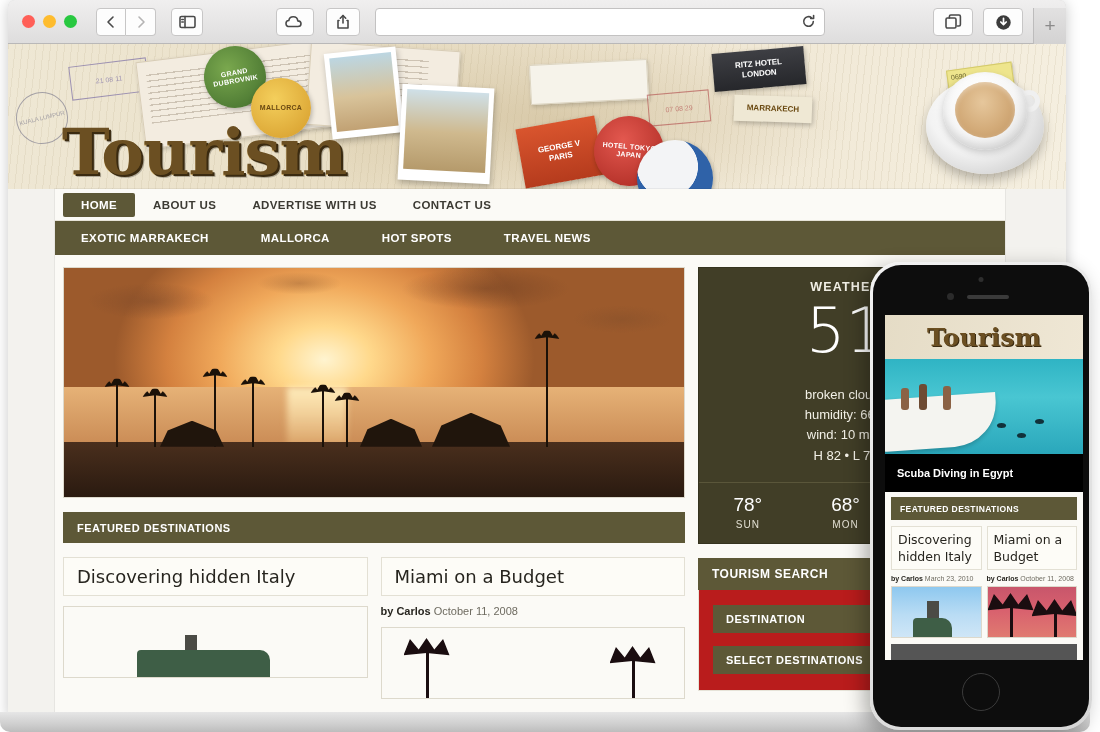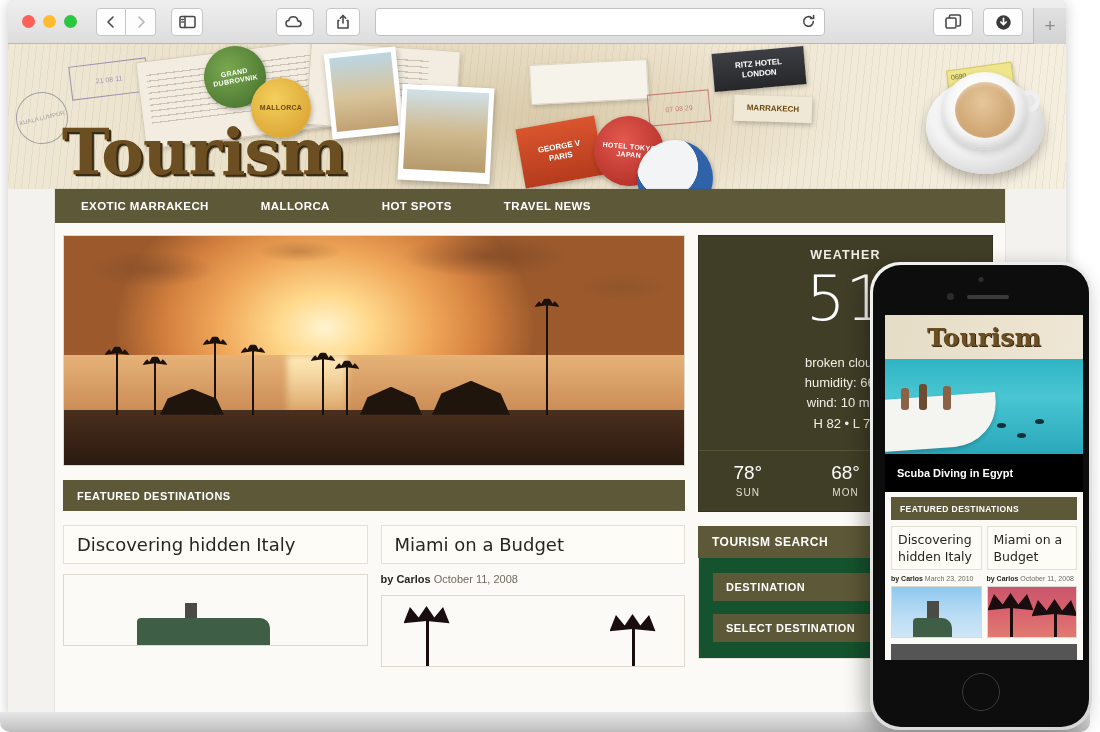--- a/index.html
+++ b/index.html
@@ -304,21 +304,21 @@
   }
   .fc { flex:1; text-align:center; }
   .fc .d { font-size:19px; font-weight:300; }
   .fc .n { font-size:10px; letter-spacing:1px; color:#e2dfd2; margin-top:3px; }
 
   .search-bar {
     margin-top:14px; height:32px; background:#5d5837; color:#fff;
     display:flex; align-items:center; padding-left:14px;
     font-size:12px; font-weight:bold; letter-spacing:.5px;
   }
-  .search-body { background:#14532d; padding:15px 14px 16px; border:1px solid #e6e3d8; border-top:none; }
+  .search-body { background:#b91c1c; padding:15px 14px 16px; border:1px solid #e6e3d8; border-top:none; }
   .field {
     height:28px; background:#5d5837; color:#fff; display:flex; align-items:center;
     padding-left:13px; font-size:11px; font-weight:bold; letter-spacing:.5px;
     margin-bottom:13px;
   }
 
   
   .phone {
     position:absolute; left:870px; top:262px; width:222px; height:468px;
     background:linear-gradient(145deg,#f2f2f2,#d6d6d6);
@@ -498,20 +498,26 @@
           <span class="cup" data-interactable="false"></span>
           <span class="crema" data-interactable="false"></span>
         </div>
 
         <div class="logo" data-interactable="true">Tourism</div>
       </div>
 
       <div class="site-shell" data-interactable="false">
         <div class="page" data-interactable="false">
 
+          <div class="nav-top" data-interactable="false">
+            <a class="active" href="#" data-interactable="true">HOME</a>
+            <a href="#" data-interactable="true">ABOUT US</a>
+            <a href="#" data-interactable="true">ADVERTISE WITH US</a>
+            <a href="#" data-interactable="true">CONTACT US</a>
+          </div>
 
           <div class="nav-sub" data-interactable="false">
             <a href="#" data-interactable="true">EXOTIC MARRAKECH</a>
             <a href="#" data-interactable="true">MALLORCA</a>
             <a href="#" data-interactable="true">HOT SPOTS</a>
             <a href="#" data-interactable="true">TRAVEL NEWS</a>
           </div>
 
           <div class="cols" data-interactable="false">
 
@@ -590,21 +596,21 @@
               </div>
 
               <div class="search-bar" data-interactable="false">
                 <span data-interactable="false">TOURISM SEARCH</span>
               </div>
               <div class="search-body" data-interactable="false">
                 <div class="field" data-interactable="true">
                   <span data-interactable="false">DESTINATION</span>
                 </div>
                 <div class="field" style="margin-bottom:0;" data-interactable="true">
-                  <span data-interactable="false">SELECT DESTINATION</span>
+                  <span data-interactable="false">SELECT DESTINATIONS</span>
                 </div>
               </div>
             </div>
 
           </div>
         </div>
       </div>
     </div>
   </div>
 

